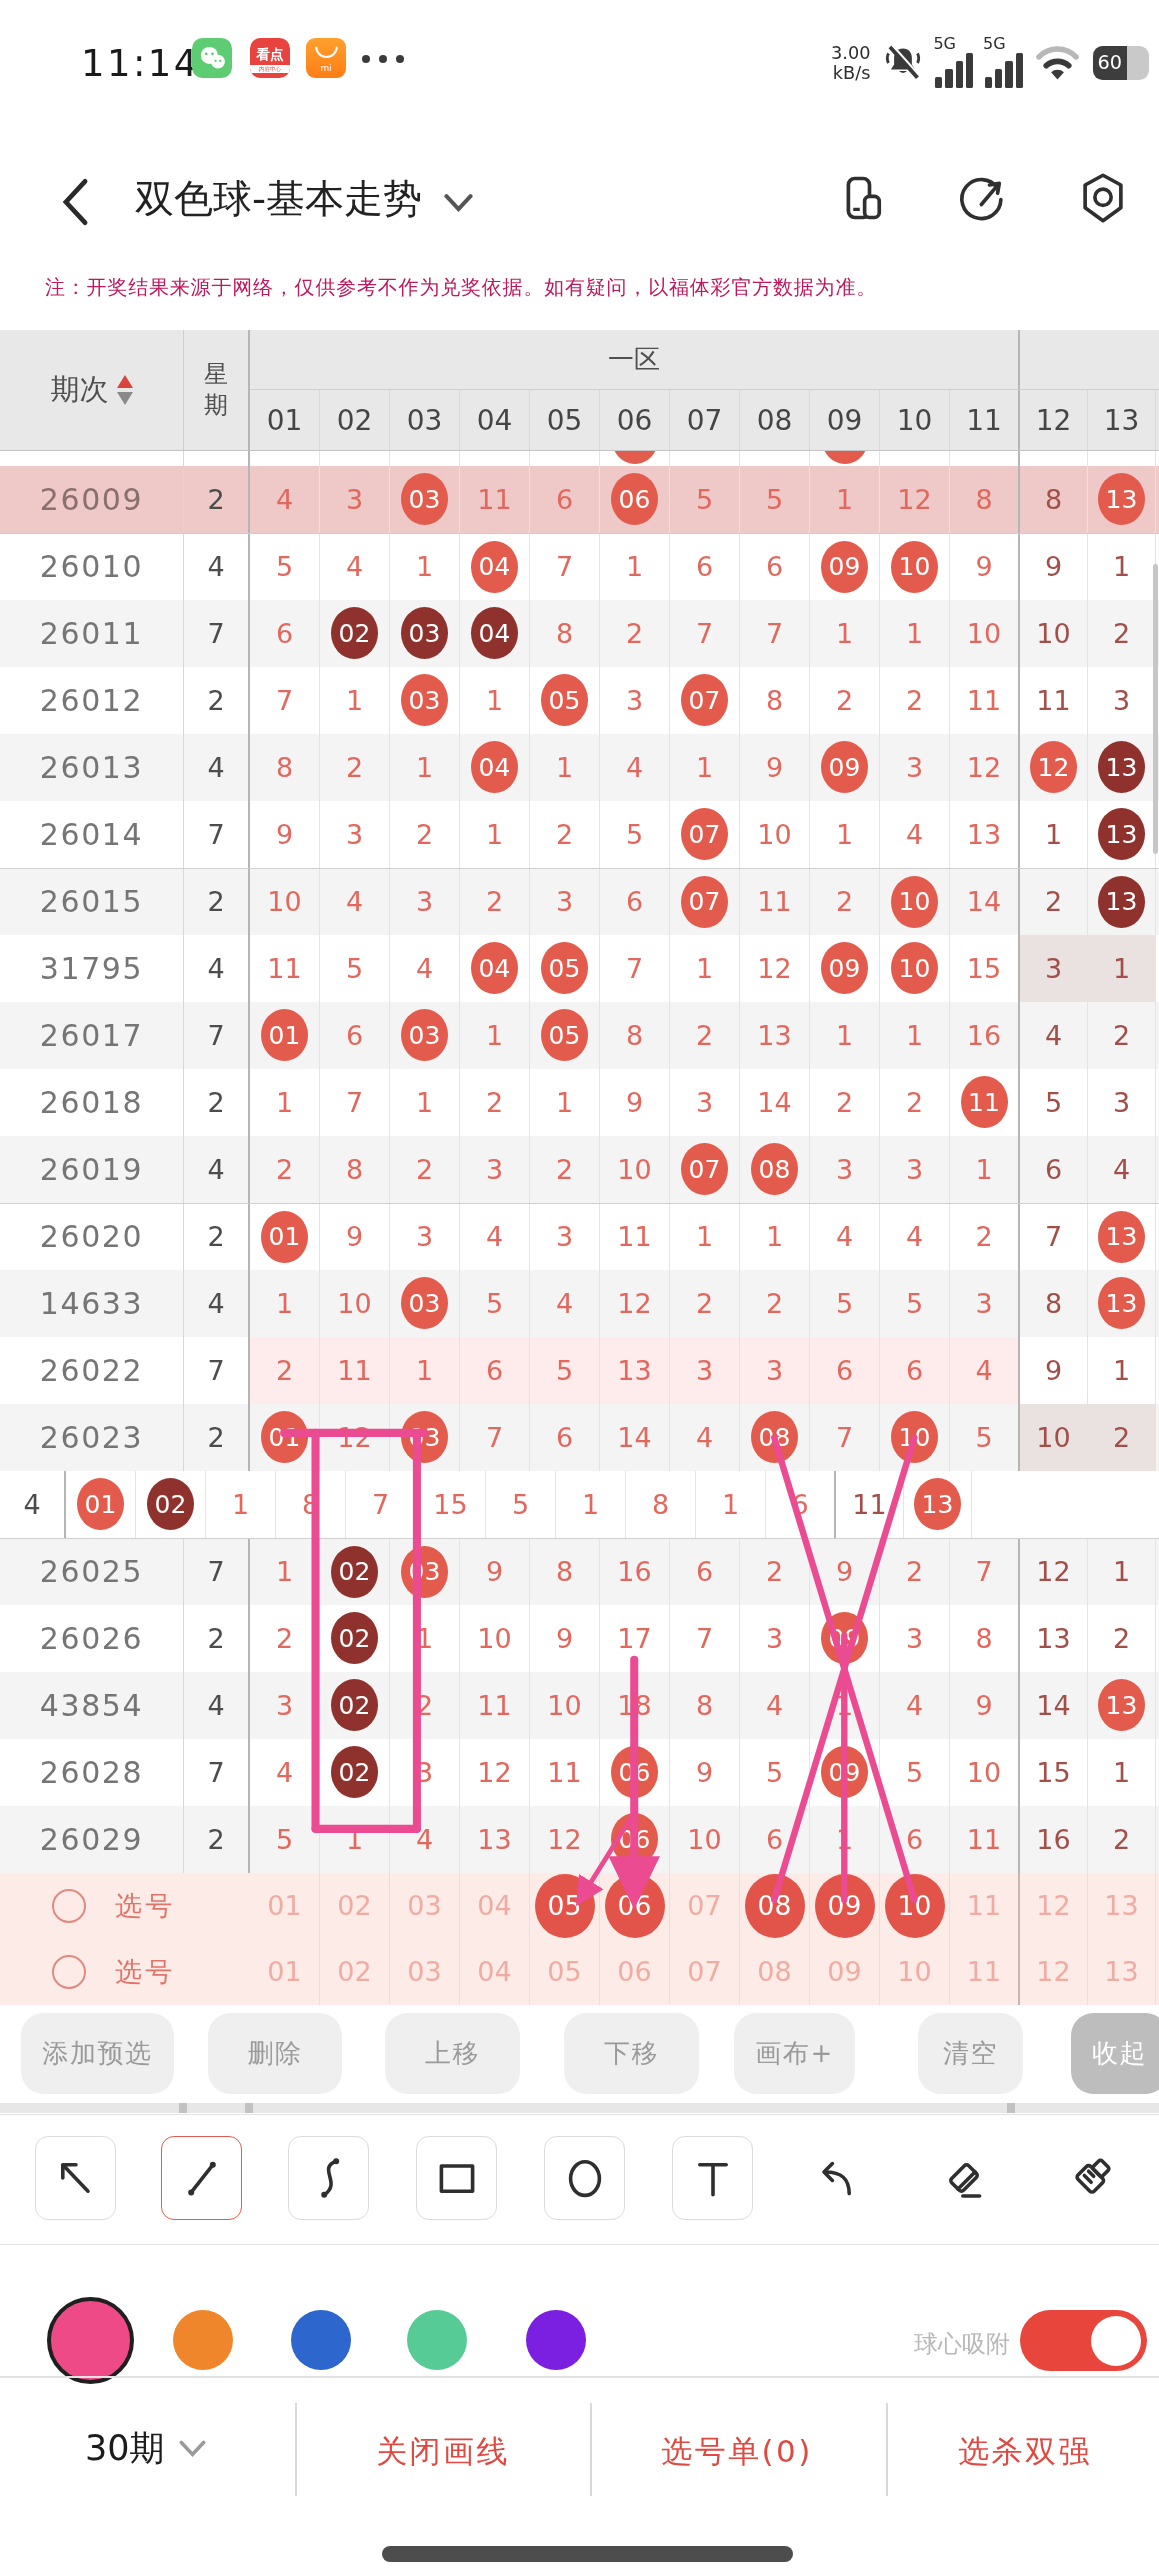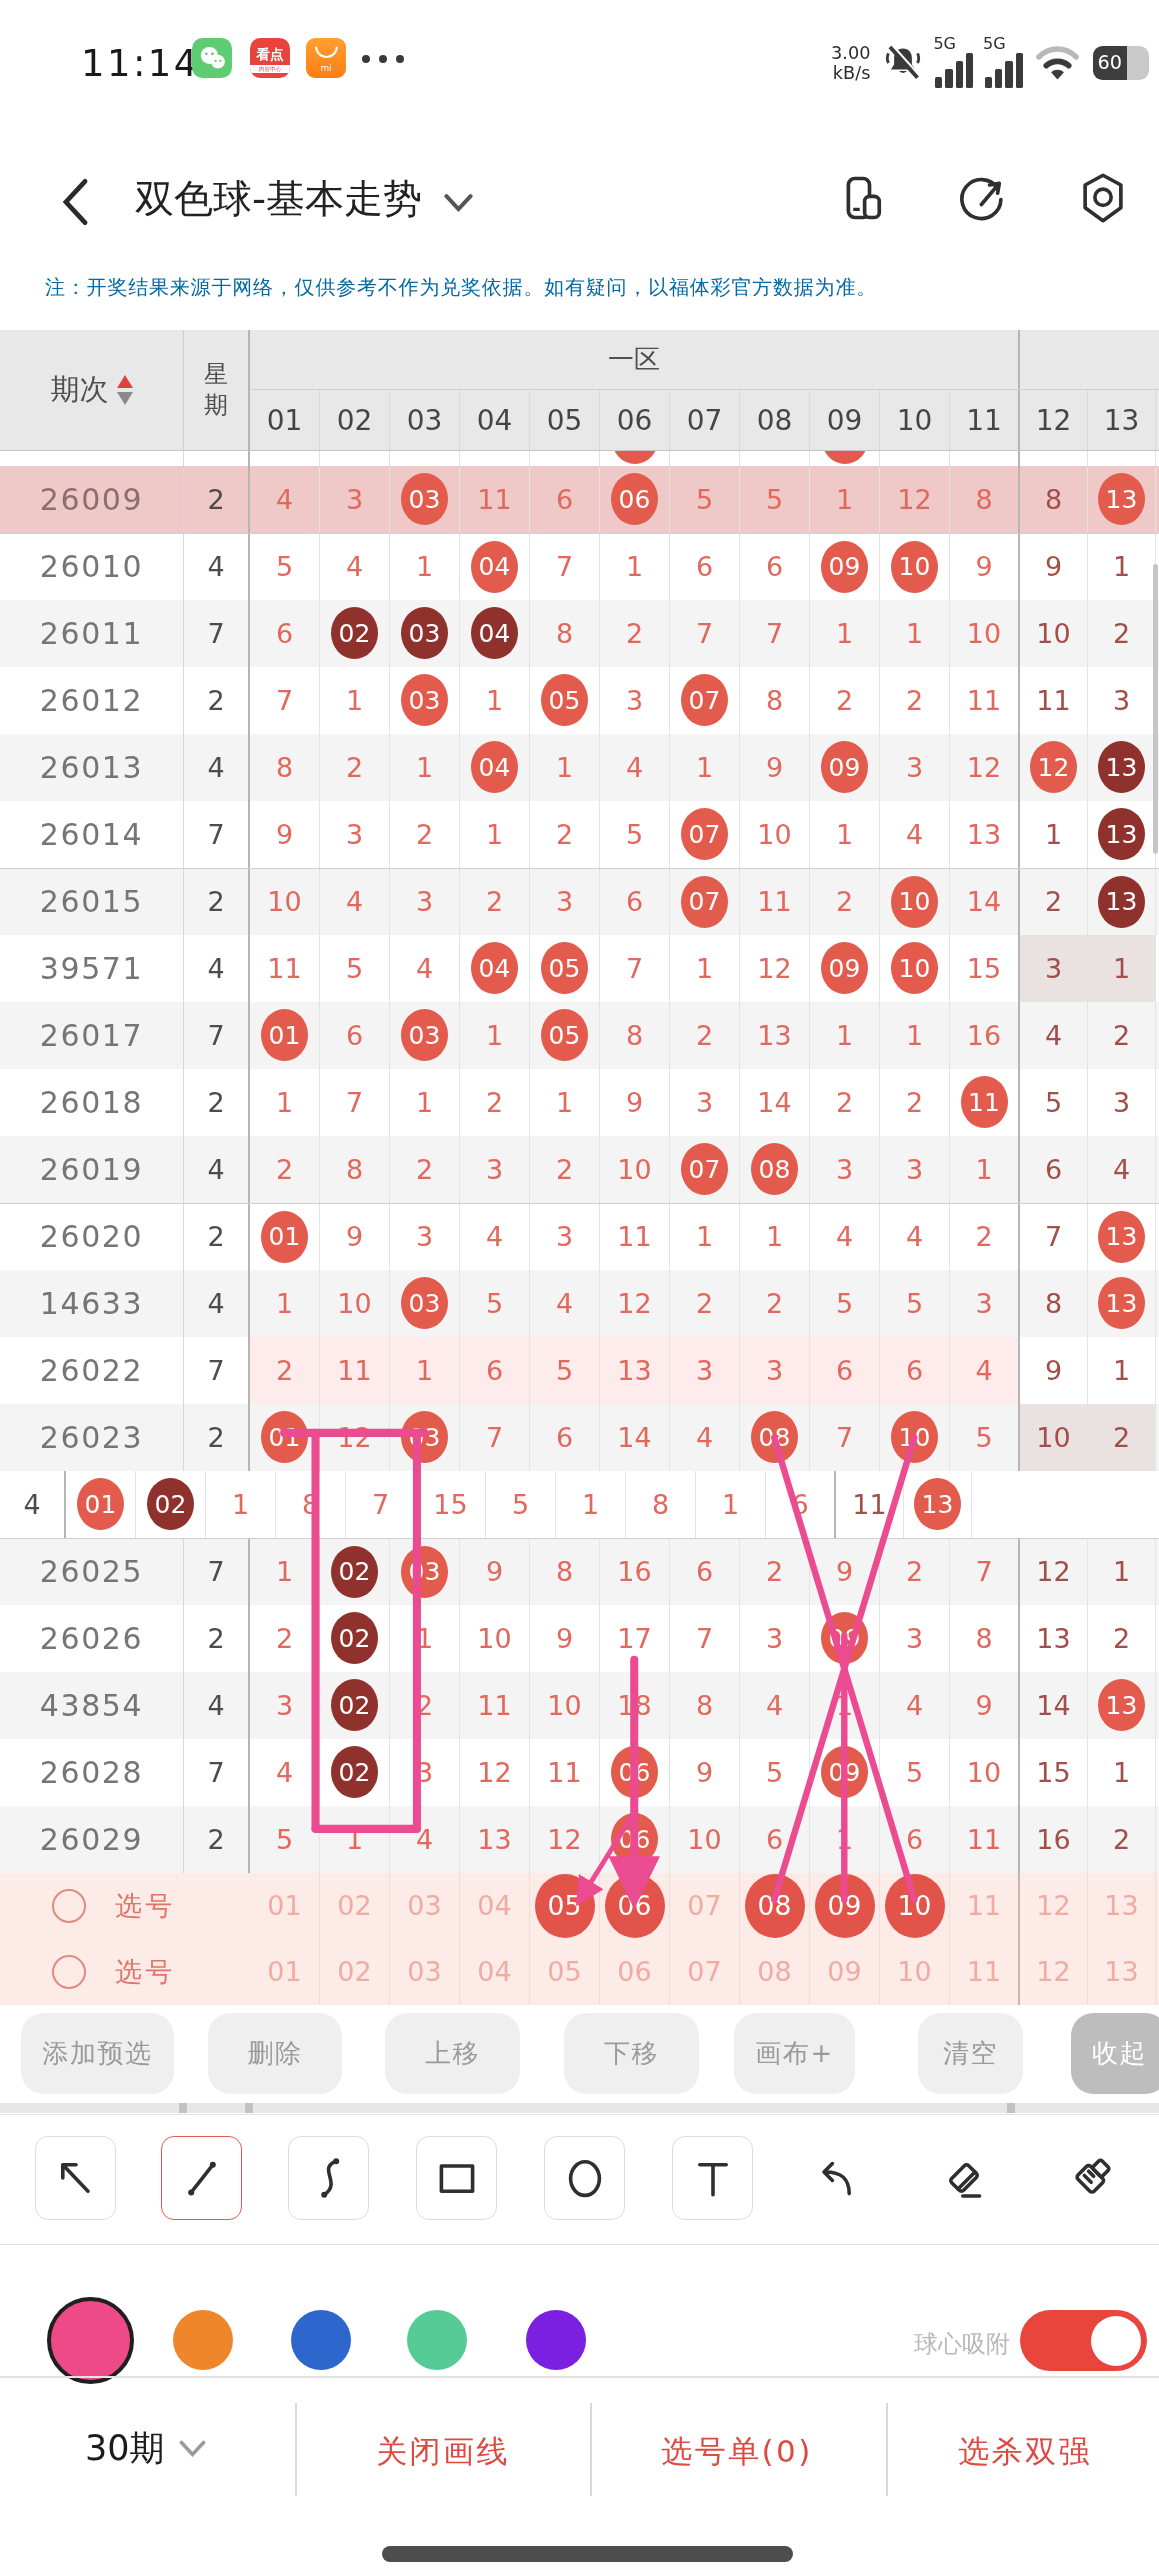--- a/index.html
+++ b/index.html
@@ -28,21 +28,21 @@
   .batt-nub { width:4px; height:13px; background:#c9c9c9; border-radius:0 3.2px 3.2px 0; margin-left:-8px; }
 
   
   .navbar { position:absolute; left:0; top:153px; width:1159px; height:97px; }
   .nav-back { position:absolute; left:58px; top:22.5px; }
   .nav-title { position:absolute; left:135px; top:19.3px; font-size:39px; color:#222; display:flex; align-items:center; gap:21px; }
   .nav-title svg { margin-top:6.4px; }
   .nav-ic { position:absolute; top:19.3px; }
 
   
-  .note { position:absolute; left:45px; top:274px; font-size:20px; color:#0369a1; letter-spacing:0.8px; }
+  .note { position:absolute; left:45px; top:274px; font-size:20px; color:#be185d; letter-spacing:0.8px; }
 
   
   .tablewrap { position:absolute; left:0; top:330px; width:1159px; }
   .thead { display:flex; background:#e9e8e8; height:121px; border-bottom:1.6px solid #c4c4c4; }
   .th-period { width:184px; display:flex; align-items:center; justify-content:center; gap:8px; font-size:29px; color:#4f4f4f; border-right:0.8px solid #cfcfcf; }
   .sorts { display:flex; flex-direction:column; gap:4px; }
   .tri-up { width:0; height:0; border-left:8.9px solid transparent; border-right:8.9px solid transparent; border-bottom:13px solid #d9453c; }
   .tri-dn { width:0; height:0; border-left:8.9px solid transparent; border-right:8.9px solid transparent; border-top:13px solid #8a8a8a; }
   .th-week { width:66px; display:flex; flex-direction:column; align-items:center; justify-content:center; font-size:24px; color:#4f4f4f; line-height:31px; border-right:2.4px solid #b5b5b5; }
   .th-right { flex:1; display:flex; flex-direction:column; }
@@ -423,21 +423,21 @@
           <div class="td">
             <div class="ball">10</div>
           </div>
           <div class="td sep">14</div>
           <div class="td z2">2</div>
           <div class="td z2">
             <div class="ball dark">13</div>
           </div>
         </div>
         <div class="trow">
-          <div class="td-p">39571</div>
+          <div class="td-p">31795</div>
           <div class="td-w">4</div>
           <div class="td">11</div>
           <div class="td">5</div>
           <div class="td">4</div>
           <div class="td">
             <div class="ball">04</div>
           </div>
           <div class="td">
             <div class="ball">05</div>
           </div>

